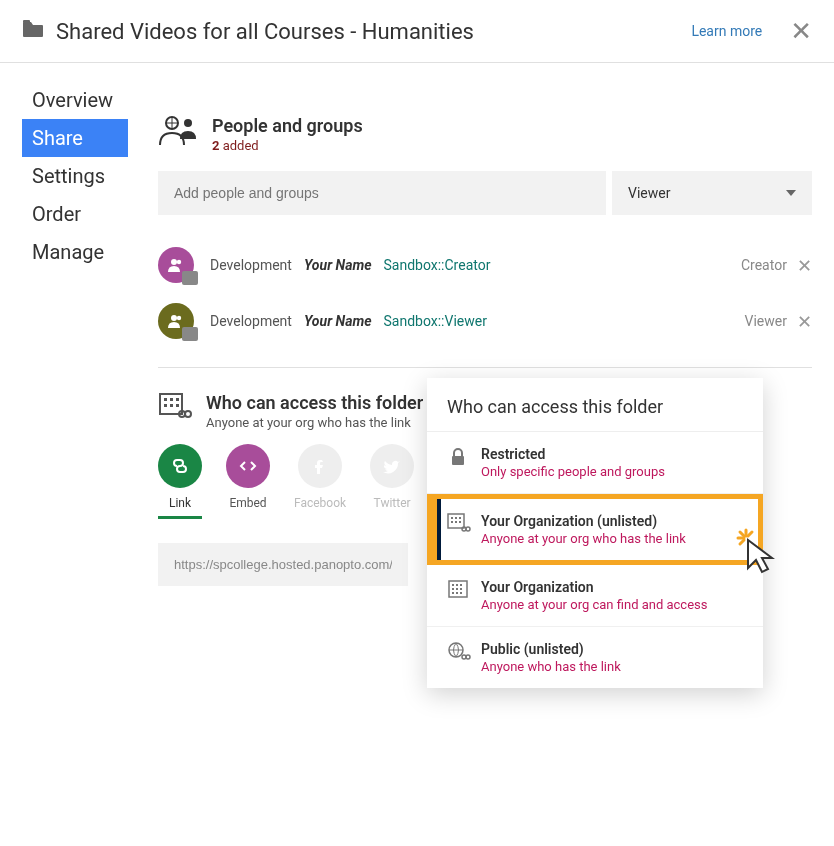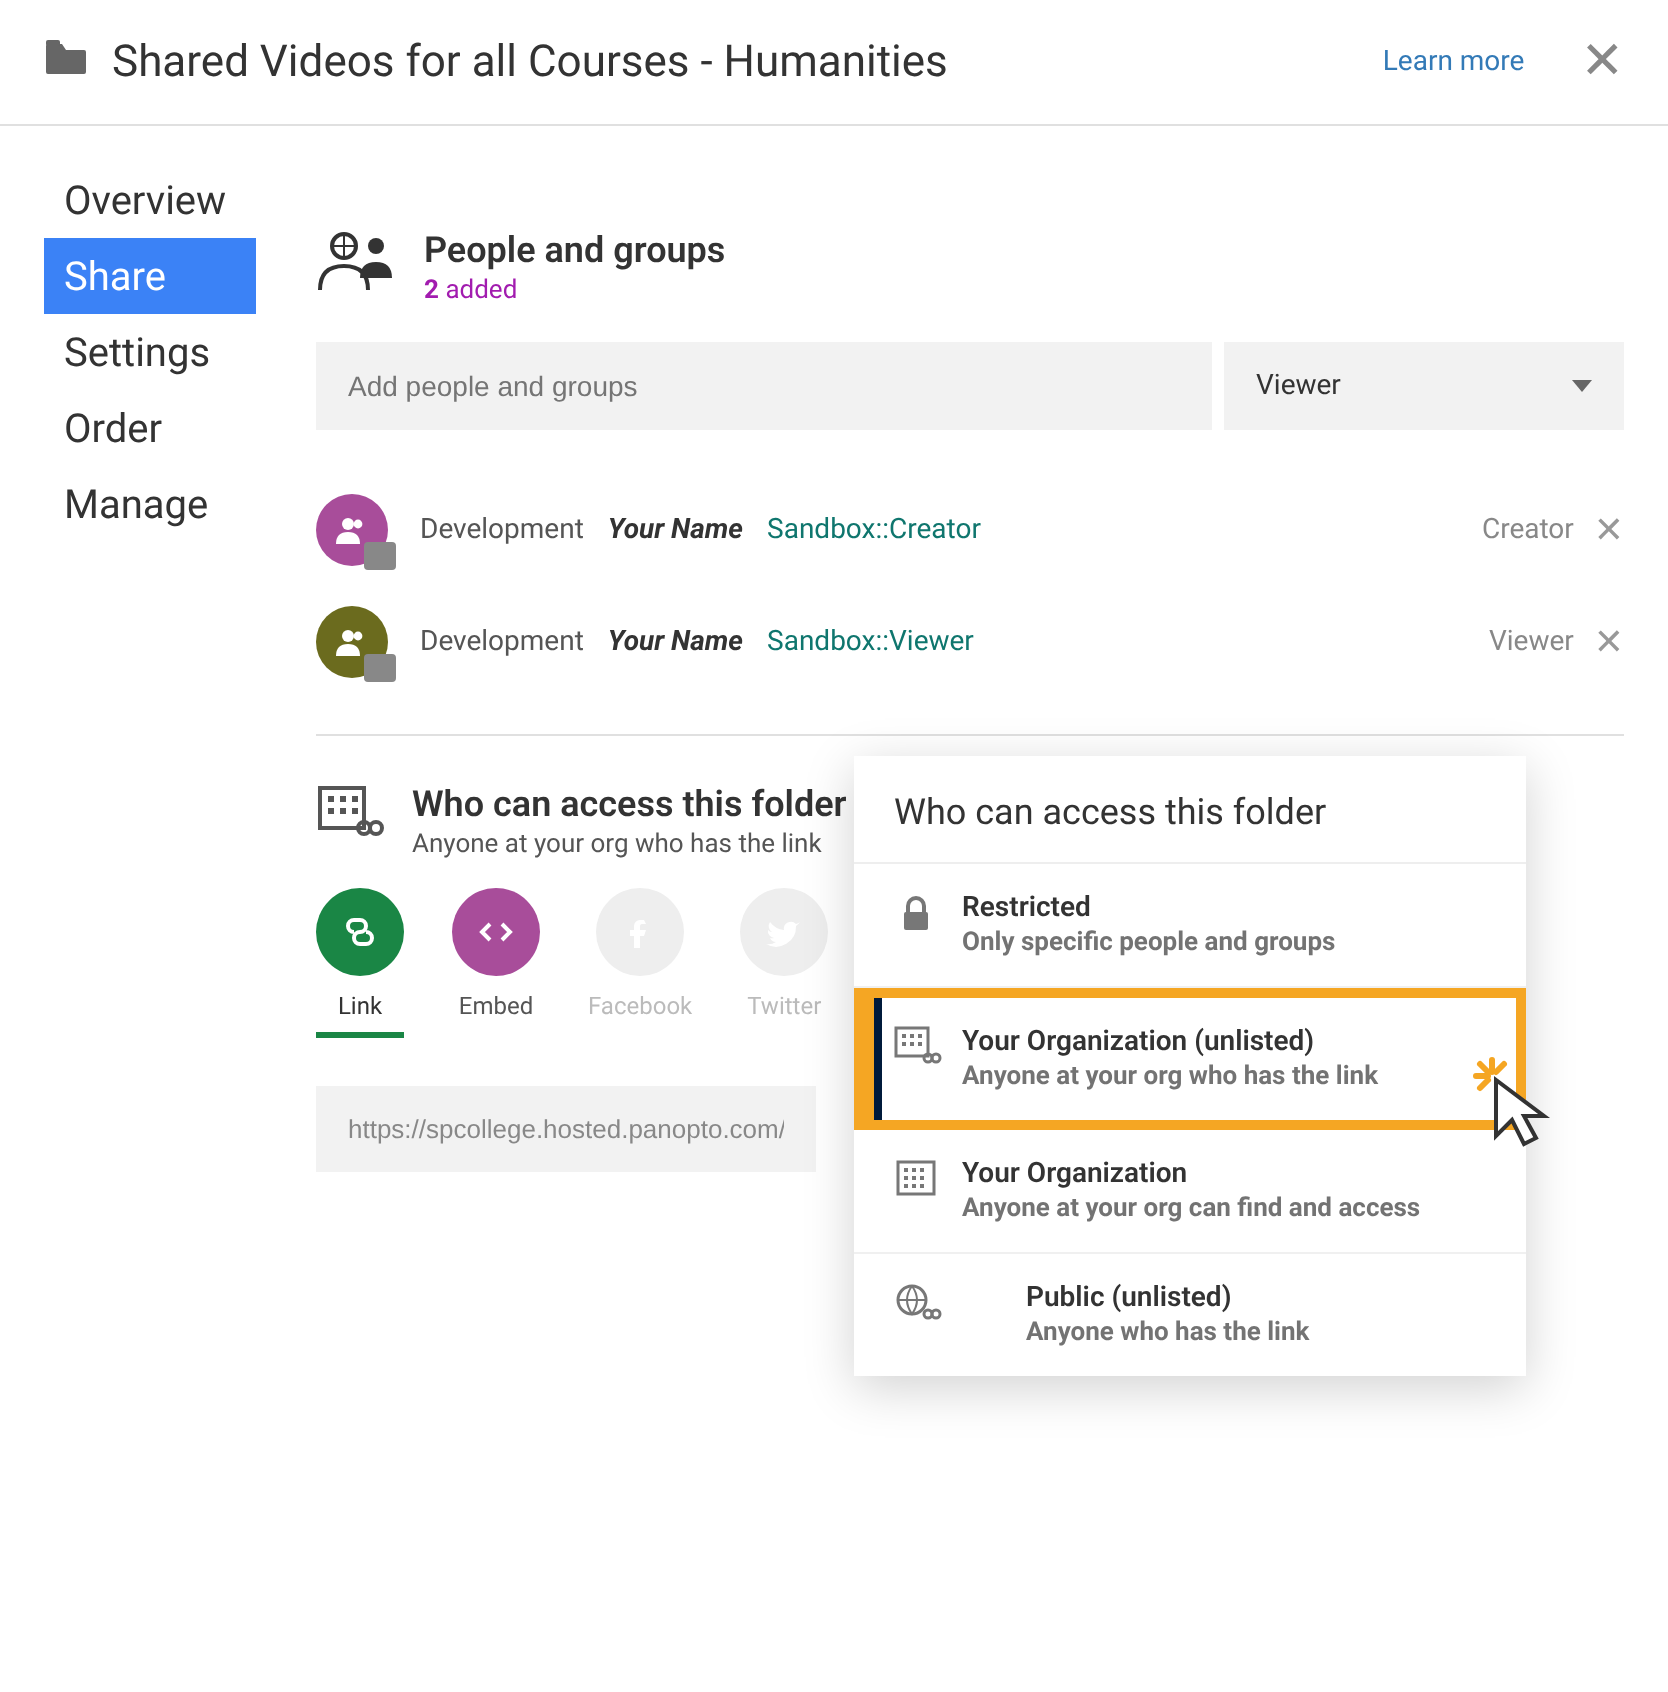--- a/index.html
+++ b/index.html
@@ -36,21 +36,21 @@
       color: #333;
       cursor: pointer;
     }
     .sidebar-item.active { background: #3b82f6; color: #fff; }
 
     .main { flex: 1; padding: 0 22px 0 30px; margin-top: 34px; }
 
     .section-header { display: flex; align-items: flex-start; margin-bottom: 18px; }
     .section-icon { margin-right: 14px; color: #555; }
     .section-title { font-size: 18px; font-weight: 600; color: #333; }
-    .section-sub { font-size: 13px; color: #a21caf; margin-top: 2px; }
+    .section-sub { font-size: 13px; color: #7f1d1d; margin-top: 2px; }
     .section-sub .bold { font-weight: 700; }
 
     .input-row { display: flex; gap: 6px; margin-bottom: 22px; }
     .add-input {
       flex: 1;
       background: #f2f2f2;
       border: none;
       padding: 14px 16px;
       font-size: 14px;
       color: #555;
@@ -154,32 +154,32 @@
       padding: 18px 20px 14px;
     }
     .dropdown-options { border-top: 1px solid #eee; }
     .dropdown-option {
       display: flex;
       align-items: flex-start;
       padding: 14px 20px;
       border-bottom: 1px solid #f0f0f0;
       cursor: pointer;
     }
-    .dropdown-option:last-child { border-bottom: none; gap: 32px; }
+    .dropdown-option:last-child { border-bottom: none; }
     .dropdown-option.highlighted {
       border: 5px solid #f5a623;
       border-left: 10px solid #f5a623;
       box-shadow: inset 4px 0 0 #001a3b;
       padding: 14px 15px 14px 10px;
       position: relative;
     }
     .option-icon { width: 34px; color: #777; flex-shrink: 0; }
     .option-text-wrap { flex: 1; }
     .option-title { font-size: 14px; font-weight: 600; color: #333; }
-    .option-desc { font-size: 13px; color: #737373; margin-top: 2px; font-weight: bold; }
+    .option-desc { font-size: 13px; color: #be185d; margin-top: 2px; }
 
     .cursor-click {
       position: absolute;
       left: 736px;
       top: 528px;
       z-index: 20;
       pointer-events: none;
     }
   </style>
 </head>

